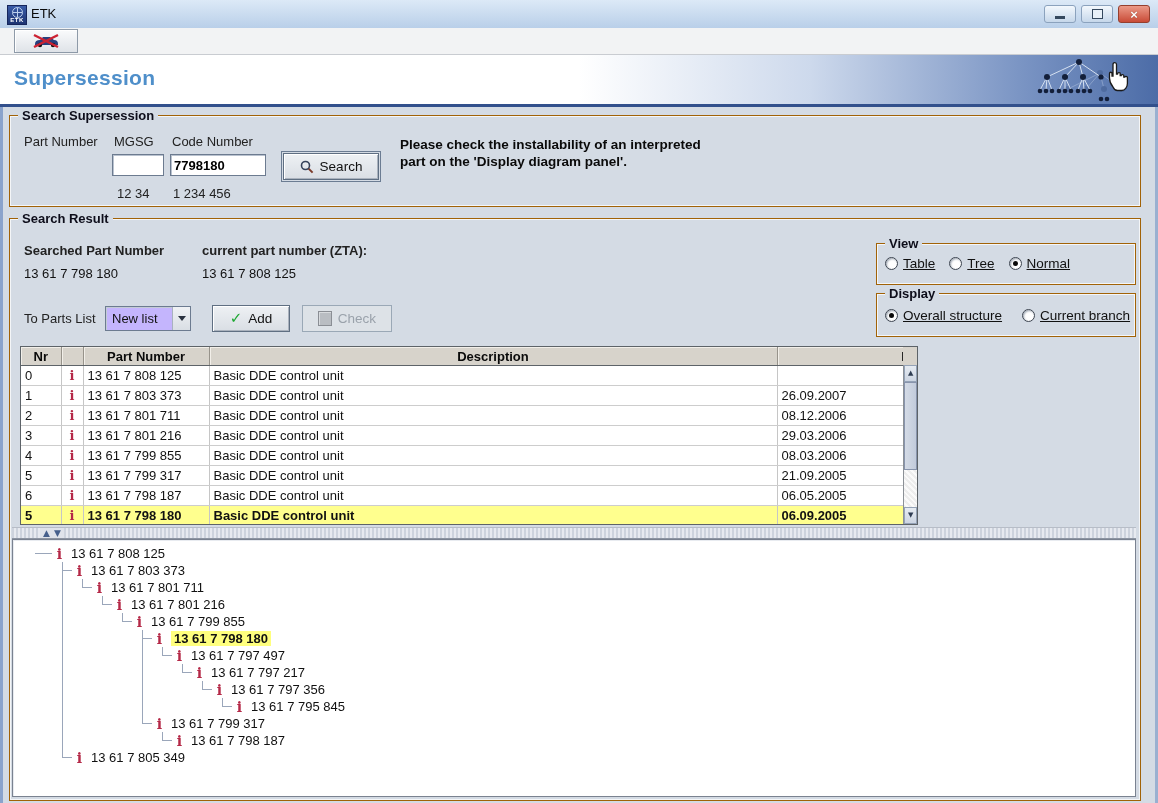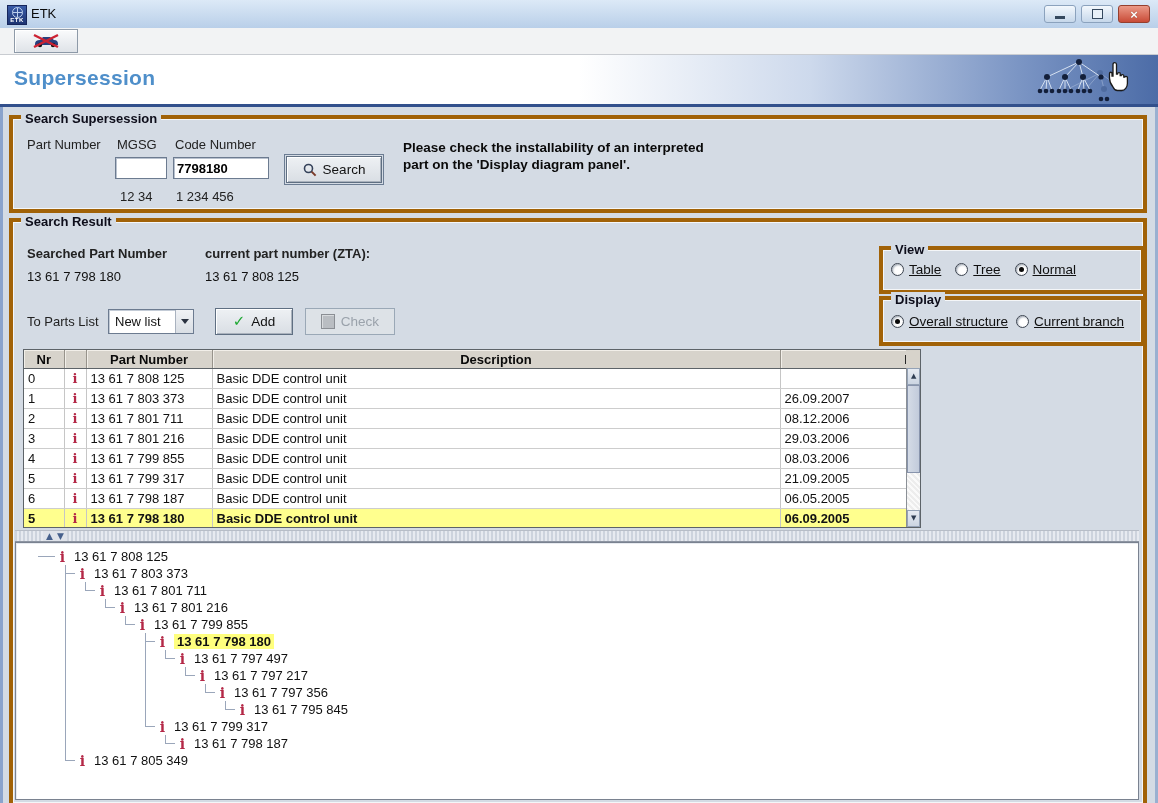--- a/index.html
+++ b/index.html
@@ -27,21 +27,21 @@
   .lang-btn{margin-left:4px;width:62px;height:22px;background:linear-gradient(#fafbfc,#dfe3e8);border:1px solid #8e9aa8;box-shadow:inset 1px 1px 0 #fff;display:flex;align-items:center;justify-content:center;}
 
   
   .header{position:absolute;left:0;top:55px;width:100%;height:49px;background:linear-gradient(90deg,#ffffff 0%,#ffffff 50%,#cdd9ec 70%,#7b95c4 88%,#4c6ca7 100%);border-bottom:3px solid #32508c;}
   .page-title{position:absolute;left:14px;top:11px;font-size:21px;font-weight:bold;color:#4f8fca;letter-spacing:0.3px;}
   .header-art{position:absolute;right:4px;top:0;width:150px;height:49px;}
 
   
   .content{position:absolute;left:0;top:107px;right:0;bottom:0;background:#d4dbe4;border-left:3px solid #8aa3cc;border-right:3px solid #9ab0d0;box-sizing:border-box;}
 
-  .groupbox{position:absolute;border:4px solid #a16207;box-shadow:inset 1px 1px 0 #f4f6f8, inset -1px -1px 0 #f4f6f8;}
+  .groupbox{position:absolute;border:1px solid #a16207;box-shadow:inset 1px 1px 0 #f4f6f8, inset -1px -1px 0 #f4f6f8;}
   .groupbox>.legend{position:absolute;top:-8px;left:8px;background:#d4dbe4;padding:0 4px;font-weight:bold;font-size:13px;color:#0d0d1a;}
 
   .fs1{left:6px;top:8px;width:1130px;height:90px;}
   .fs2{left:6px;top:111px;width:1130px;height:581px;}
 
   .lbl{position:absolute;font-size:13px;color:#222;white-space:nowrap;}
   .val{position:absolute;font-size:13px;color:#111;white-space:nowrap;}
   .b{font-weight:bold;}
 
   .tbox{position:absolute;height:20px;border:1px solid #6c7b90;box-shadow:inset 1px 1px 0 #b9c2cf;background:#fff;font-family:"Liberation Sans",sans-serif;font-size:13px;padding:0 3px;box-sizing:content-box;}
@@ -53,21 +53,21 @@
   .notice{position:absolute;left:390px;top:20px;width:322px;font-weight:bold;font-size:13.5px;line-height:17px;color:#0a0a0a;}
 
   
   .radio-row{position:absolute;display:flex;align-items:center;}
   .radio-item{display:flex;align-items:center;gap:5px;text-decoration:underline;}
   .radio{width:11px;height:11px;border:1px solid #3c4450;border-radius:50%;background:#fff;box-shadow:inset 1px 1px 2px #9fa8b4;position:relative;flex:none;}
   .radio.sel::after{content:"";position:absolute;left:3px;top:3px;width:5px;height:5px;border-radius:50%;background:#0a0a0a;}
   .rlabel{font-size:13.5px;color:#111;white-space:nowrap;}
 
   
-  .combo{position:absolute;display:flex;align-items:stretch;background:#ffffff;border:1px solid #6c7b90;box-shadow:inset 1px 1px 0 #c3cbd6;}
+  .combo{position:absolute;display:flex;align-items:stretch;background:#c4b5fd;border:1px solid #6c7b90;box-shadow:inset 1px 1px 0 #c3cbd6;}
   .combo .cval{flex:1;display:flex;align-items:center;padding-left:6px;font-size:13px;}
   .combo .arrowbox{width:17px;display:flex;align-items:center;justify-content:center;border-left:1px solid #a9b2bf;background:linear-gradient(#f0f2f5,#d9dee4);}
   .tri-down{width:0;height:0;border-left:4px solid transparent;border-right:4px solid transparent;border-top:5px solid #2a3240;}
 
   
   .table-wrap{position:absolute;left:10px;top:127px;width:898px;height:179px;border:1px solid #5d6368;display:flex;background:#d7d3cb;box-sizing:border-box;}
   .grid{width:1100px;overflow:hidden;background:#fff;}
   table{border-collapse:collapse;table-layout:fixed;width:1100px;}
   th{height:18px;background:#d7d3cb;font-weight:bold;font-size:13px;color:#0a0a0a;border-right:1px solid #97938b;border-bottom:1px solid #5d6368;box-shadow:inset 1px 1px 0 #f2efe9;text-align:center;padding:0;}
   td{height:19px;font-size:13px;border-right:1px solid #c6c6c6;border-bottom:1px solid #cdcdcd;padding:0 4px;white-space:nowrap;overflow:hidden;background:#fff;}
@@ -221,21 +221,21 @@
             </span>
             <span class="radio-item">
               <span class="radio sel"></span>
               <span class="rlabel">Normal</span>
             </span>
           </div>
       </div>
 
       <div class="groupbox" style="left:866px;top:74px;width:258px;height:42px;">
         <span class="legend">Display</span>
-        <div class="radio-row" id="display-radios" style="left:8px;top:14px;gap:8px;">
+        <div class="radio-row" id="display-radios" style="left:8px;top:14px;gap:20px;">
             <span class="radio-item">
               <span class="radio sel"></span>
               <span class="rlabel">Overall structure</span>
             </span>
             <span class="radio-item">
               <span class="radio"></span>
               <span class="rlabel">Current branch</span>
             </span>
           </div>
       </div>

